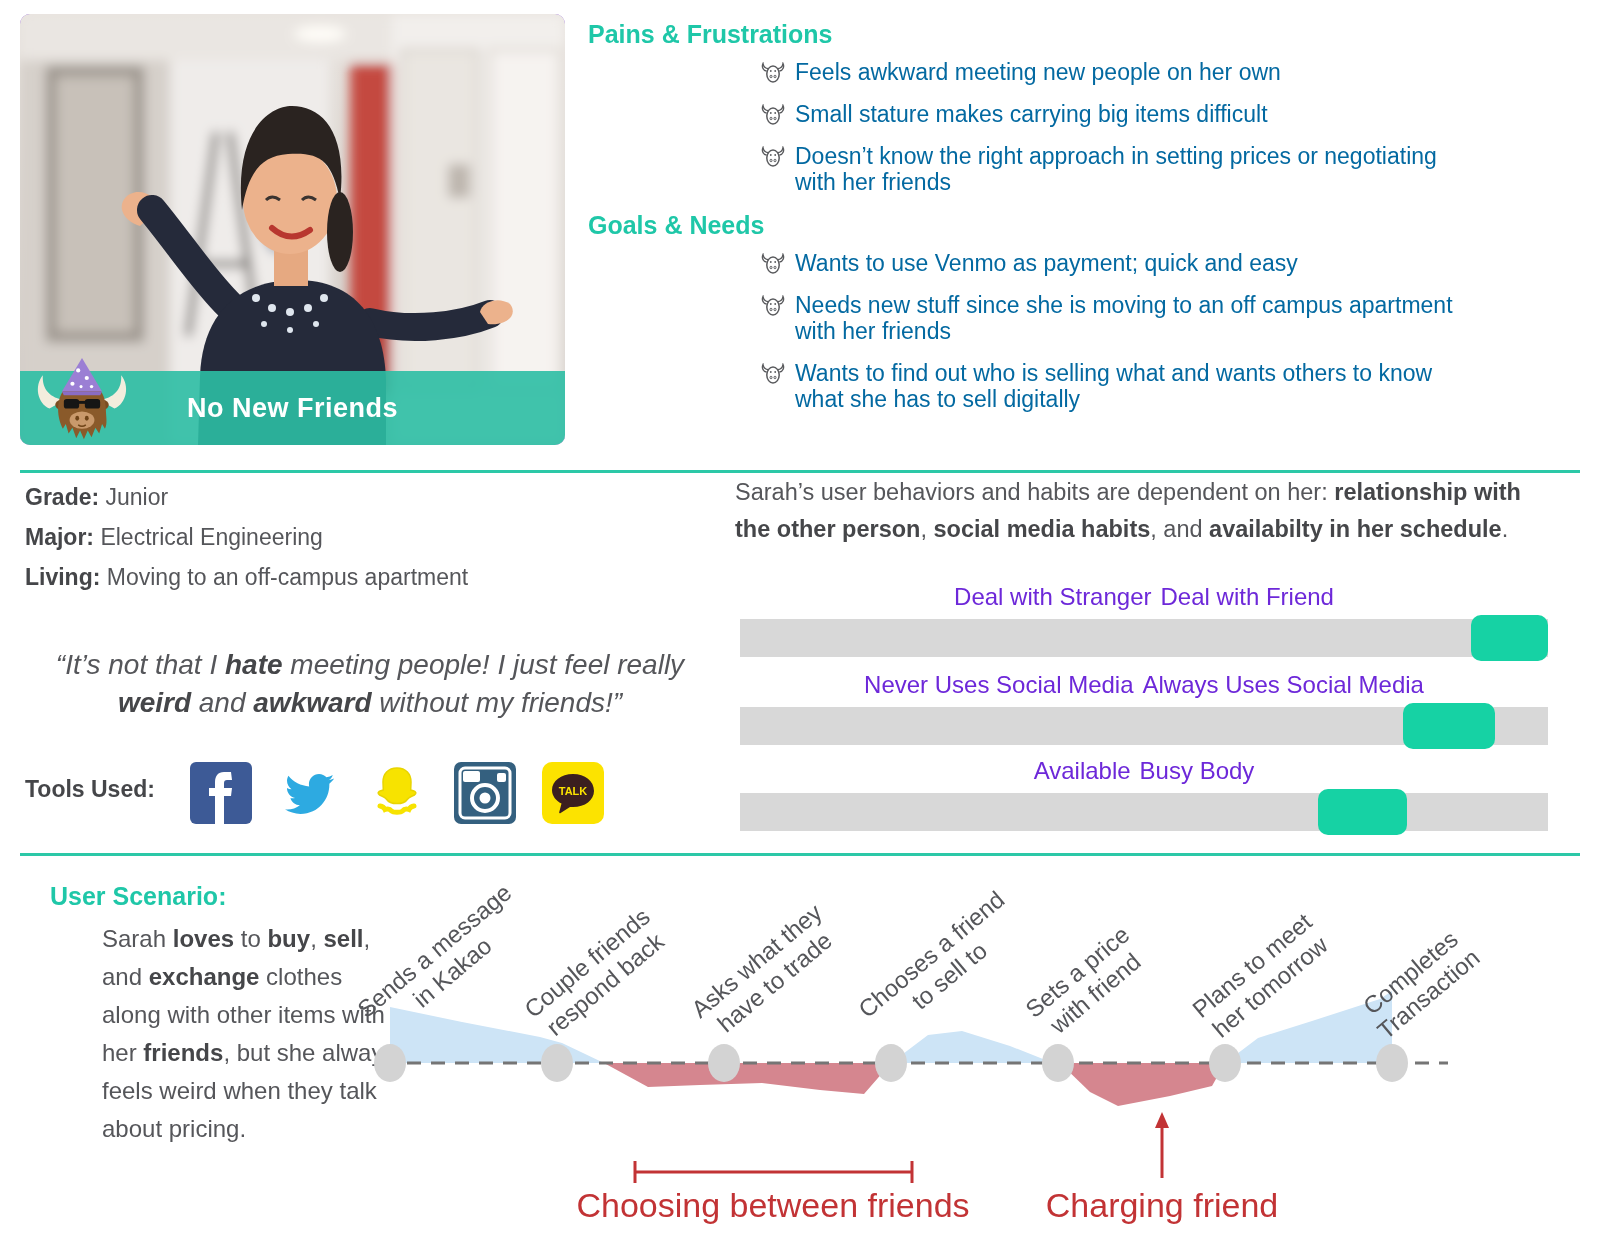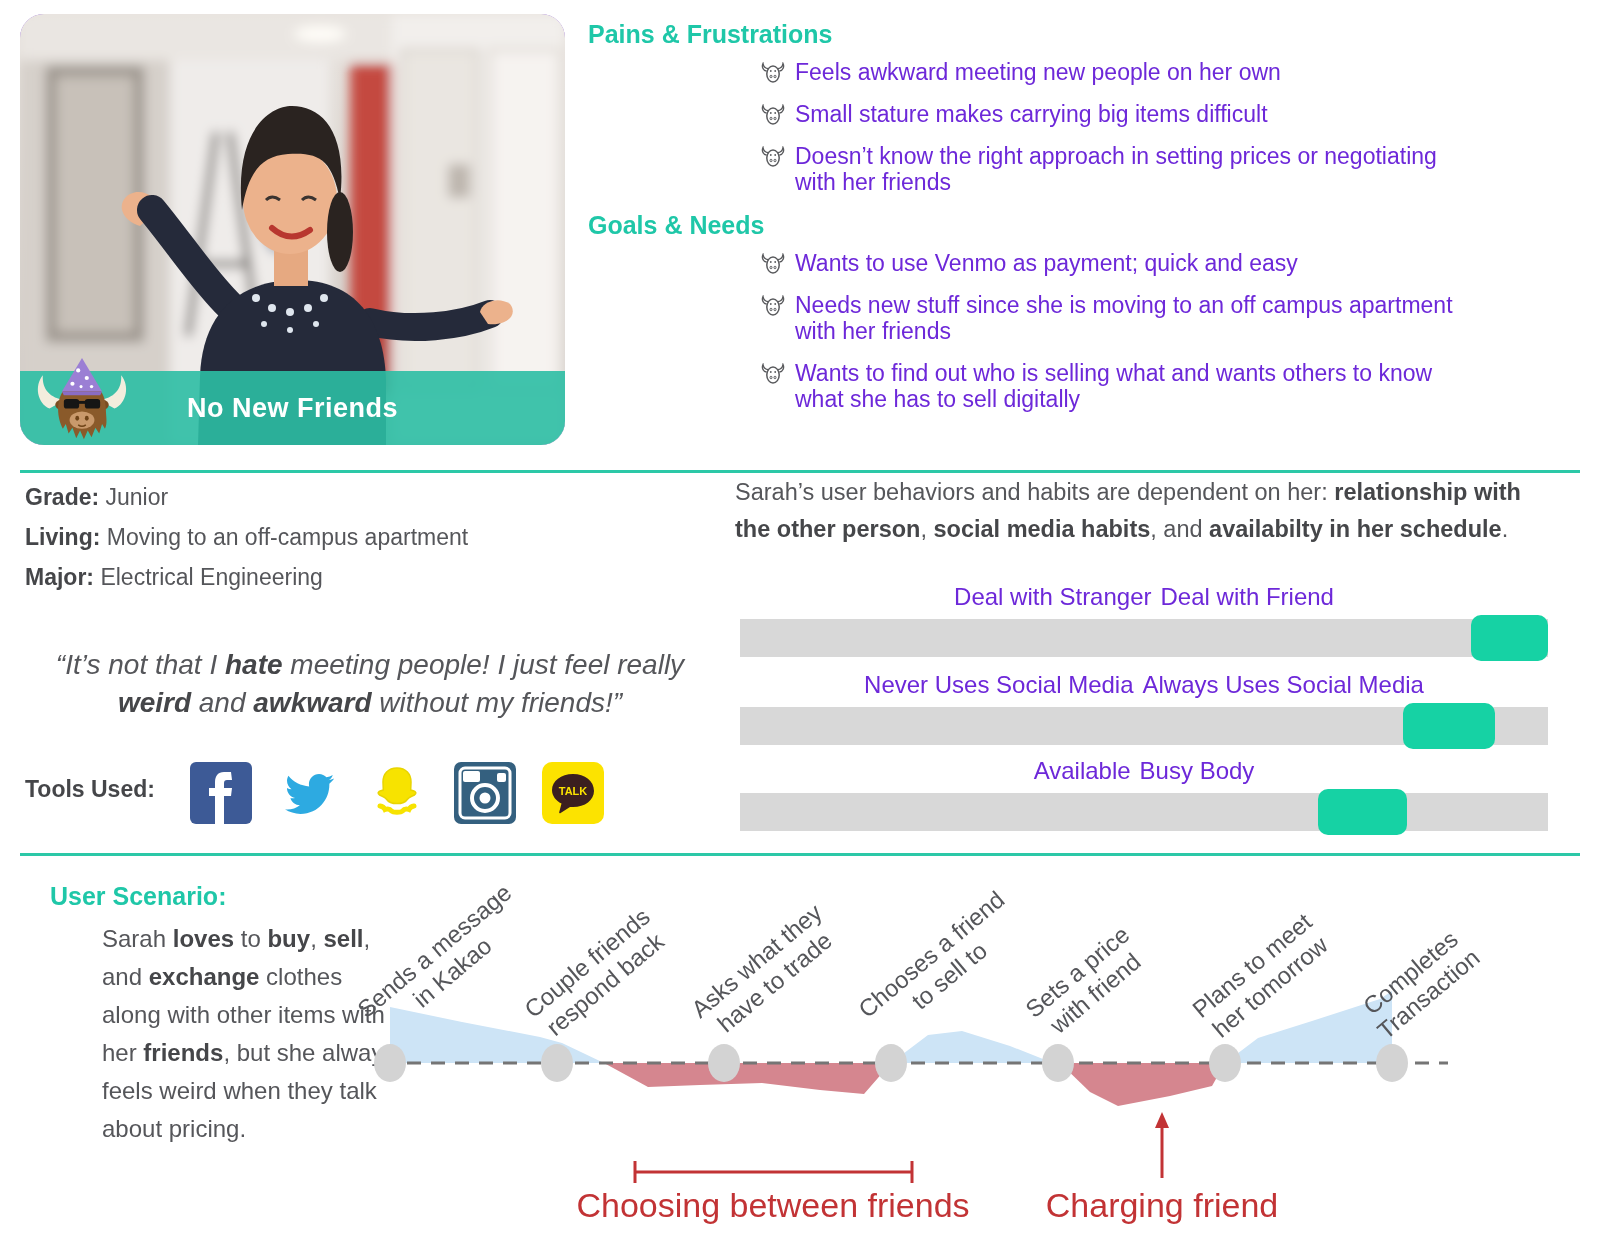--- a/index.html
+++ b/index.html
@@ -2,35 +2,35 @@
 <html><head>
 <meta charset="utf-8">
 <style>
   html,body{margin:0;padding:0;background:#fff;}
   .page{position:relative;width:1600px;height:1236px;background:#fff;overflow:hidden;
         font-family:"Liberation Sans",sans-serif;color:#55565a;}
   .b{font-weight:bold;color:#454649;}
   .divider{position:absolute;left:20px;width:1560px;height:0;border-top:3px solid #2cc8a7;}
 
   
-  .card{position:absolute;left:20px;top:14px;width:545px;height:431px;border-radius:24px;
+  .card{position:absolute;left:20px;top:14px;width:545px;height:431px;border-radius:10px;
         overflow:hidden;background:#6d28d9;}
   .card svg.photo{position:absolute;left:0;top:0;}
   .banner{position:absolute;left:0;bottom:0;width:100%;height:74px;background:rgba(44,190,164,0.9);}
   .banner-title{position:absolute;left:0;right:0;bottom:0;height:74px;line-height:74px;text-align:center;
         color:#fff;font-weight:bold;font-size:27px;letter-spacing:.5px;}
   .yak-logo{position:absolute;left:14px;bottom:2px;width:96px;height:86px;}
 
   
   .toplists{position:absolute;left:588px;top:20px;width:1000px;}
   .list-heading{font-size:25px;font-weight:bold;color:#1fc7a8;margin-bottom:10px;}
   .plist{margin-left:172px;margin-bottom:14px;}
   .pitem{display:flex;align-items:flex-start;margin-bottom:16px;}
   .pitem .bullet{flex:0 0 auto;width:26px;height:22px;margin-right:9px;margin-top:3px;color:#5a5b5e;}
-  .pitem .itxt{font-size:23px;line-height:26px;max-width:660px;color:#6d28d9;}
+  .pitem .itxt{font-size:23px;line-height:26px;max-width:660px;color:#0369a1;}
 
   
   .details{position:absolute;left:25px;top:477px;font-size:23px;}
   .drow{line-height:40px;}
   .dlabel{font-weight:bold;color:#454649;}
   .quote{position:absolute;left:55px;top:646px;width:630px;text-align:center;font-style:italic;
          font-size:28px;line-height:38px;}
   .tools-label{position:absolute;left:25px;top:776px;font-size:23px;font-weight:bold;color:#454649;}
   .tools-row{position:absolute;left:190px;top:762px;display:flex;gap:26px;}
   .tool{width:62px;height:62px;}
@@ -196,22 +196,22 @@
           </svg>
           <div class="itxt">Wants to find out who is selling what and wants others to know what she has to sell digitally</div>
         </div>
       </div>
   </div>
 
   <div class="divider" style="top:470px"></div>
 
   <div class="details" id="details">
       <div class="drow"><span class="dlabel">Grade: </span><span>Junior</span></div>
+      <div class="drow"><span class="dlabel">Major: </span><span>Electrical Engineering</span></div>
       <div class="drow"><span class="dlabel">Living: </span><span>Moving to an off-campus apartment</span></div>
-      <div class="drow"><span class="dlabel">Major: </span><span>Electrical Engineering</span></div>
     </div>
   <div class="quote" id="quote"><span>“It’s not that I </span><span class="b">hate</span><span> meeting people! I just feel really </span><span class="b">weird</span><span> and </span><span class="b">awkward</span><span> without my friends!”</span></div>
 
   <div class="tools-label">Tools Used:</div>
   <div class="tools-row">
     <svg class="tool" viewBox="0 0 62 62">
       <rect width="62" height="62" rx="6" fill="#3d5a96"></rect>
       <path d="M41,10 h-7 c-6,0 -9,4 -9,10 v6 h-6 v8 h6 v28 h9 v-28 h7 l1,-8 h-8 v-5 c0,-2 1,-3 3,-3 h5 Z" fill="#fff"></path>
     </svg>
     <svg class="tool" viewBox="0 0 62 62">

